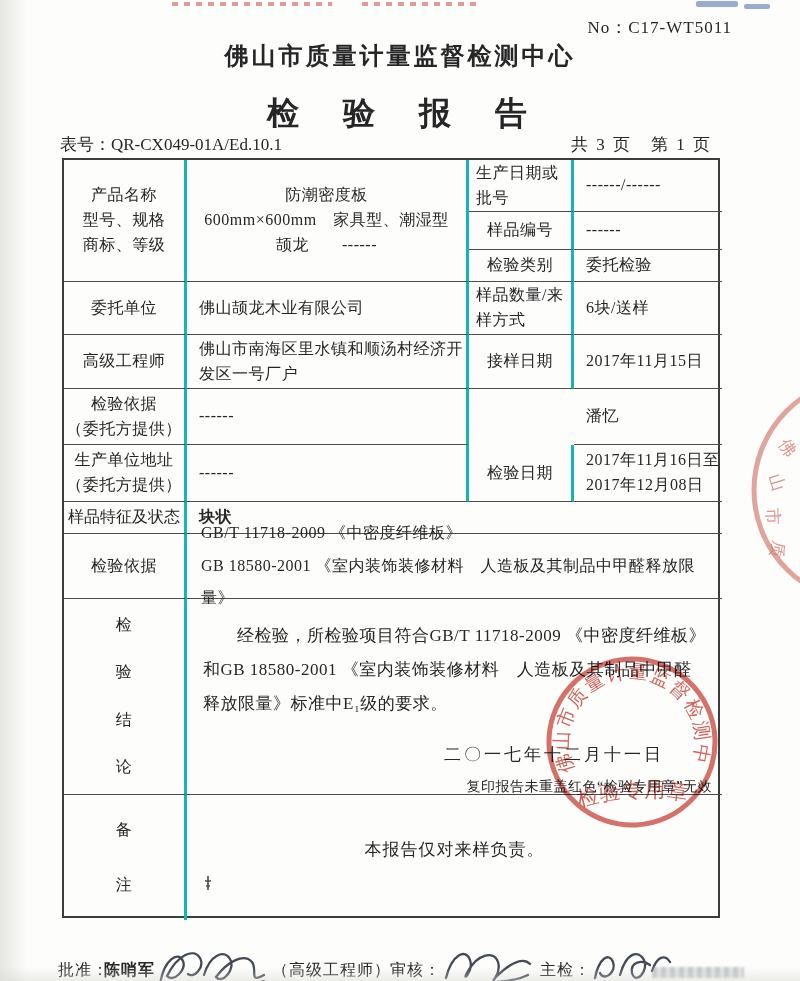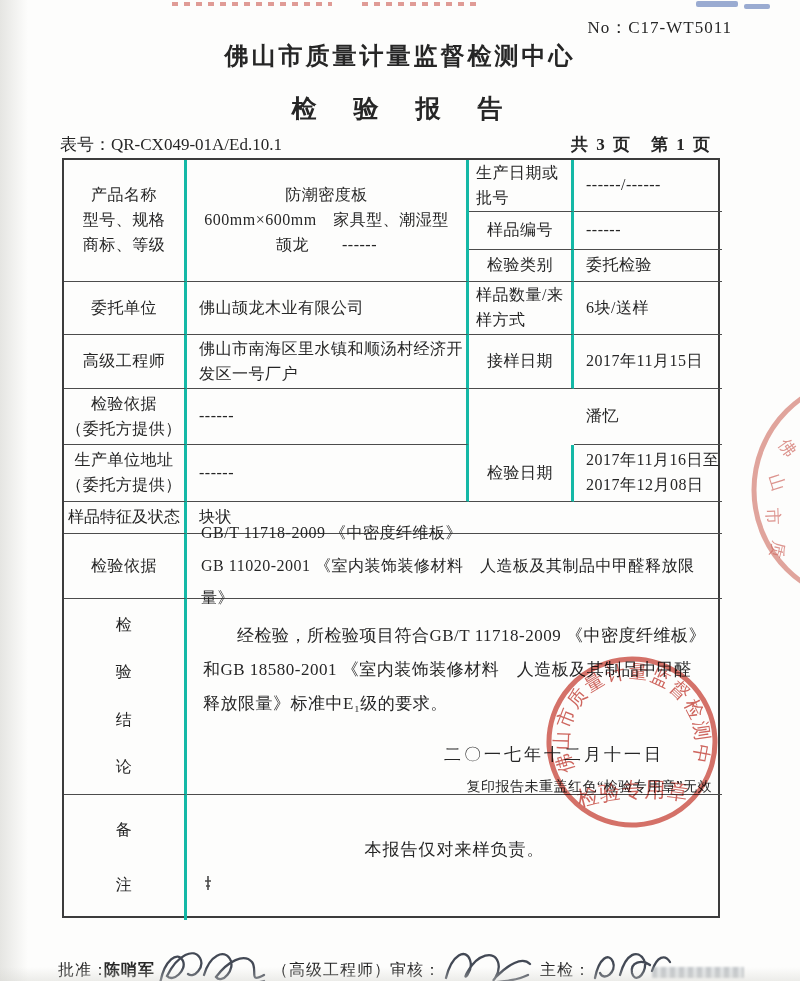--- a/index.html
+++ b/index.html
@@ -22,24 +22,24 @@
     background:repeating-linear-gradient(90deg,#c23a30 0 6px,transparent 6px 12px);}
   .blue-smudge{position:absolute;background:#3a5ba8;opacity:.5;border-radius:2px;filter:blur(.6px);}
   .gray-artifact{position:absolute;left:652px;top:967px;width:92px;height:11px;opacity:.5;filter:blur(1px);
     background:repeating-linear-gradient(90deg,#8d949b 0 5px,#c8cdd2 5px 9px);}
 
   
   .report-no{position:absolute;top:16px;right:68px;font-size:17px;letter-spacing:1px;}
   .org-title{position:absolute;top:40px;left:0;width:100%;text-align:center;
     font-size:24px;font-weight:700;letter-spacing:3px;}
   .doc-title{position:absolute;top:92px;left:0;width:100%;text-align:center;
-    font-size:25px;font-weight:700;letter-spacing:6px;}
+    font-size:32px;font-weight:700;letter-spacing:6px;}
   .form-line{position:absolute;top:133px;left:60px;right:88px;font-size:17px;}
   .form-no{float:left;}
-  .pagination{float:right;letter-spacing:2px;font-weight:bold;}
+  .pagination{float:right;letter-spacing:2px;}
 
   
   .report-table{
     position:absolute;left:62px;top:158px;width:658px;height:760px;
     display:grid;box-sizing:border-box;
     grid-template-columns:123px 282px 105px 148px;
     grid-template-rows:52px 38px 32px 53px 54px 56px 57px 32px 65px 196px 125px;
     border:2px solid #3c3c3c;
     font-size:16px;
   }
@@ -180,30 +180,30 @@
       <div>检验日期</div>
     </div>
     <div class="c val lastcol" style="grid-column:4;grid-row:7;">
       <div>2017年11月16日至</div>
       <div>2017年12月08日</div>
     </div>
 
     <div class="c lab" style="grid-column:1;grid-row:8;letter-spacing:0;">
       <div>样品特征及状态</div>
     </div>
-    <div class="c val span-cell lastcol" style="grid-row:8;">
+    <div class="c val span-cell lastcol" style="grid-row:8;font-weight:bold;">
       <div>块状</div>
     </div>
 
     <div class="c lab" style="grid-column:1;grid-row:9;">
       <div>检验依据</div>
     </div>
     <div class="c basis-cell span-cell lastcol" style="grid-row:9;">
       <div>GB/T 11718-2009 《中密度纤维板》</div>
-      <div>GB 11020-2001 《室内装饰装修材料　人造板及其制品中甲醛释放限量》</div>
+      <div>GB 18580-2001 《室内装饰装修材料　人造板及其制品中甲醛释放限量》</div>
     </div>
 
     <div class="c lab vert" style="grid-column:1;grid-row:10;">
       <div>检</div>
       <div>验</div>
       <div>结</div>
       <div>论</div>
     </div>
     <div class="c conclusion-cell span-cell lastcol" style="grid-row:10;">
       <div class="conclusion-text">经检验，所检验项目符合GB/T 11718-2009 《中密度纤维板》和GB 18580-2001 《室内装饰装修材料　人造板及其制品中甲醛释放限量》标准中E₁级的要求。</div>

